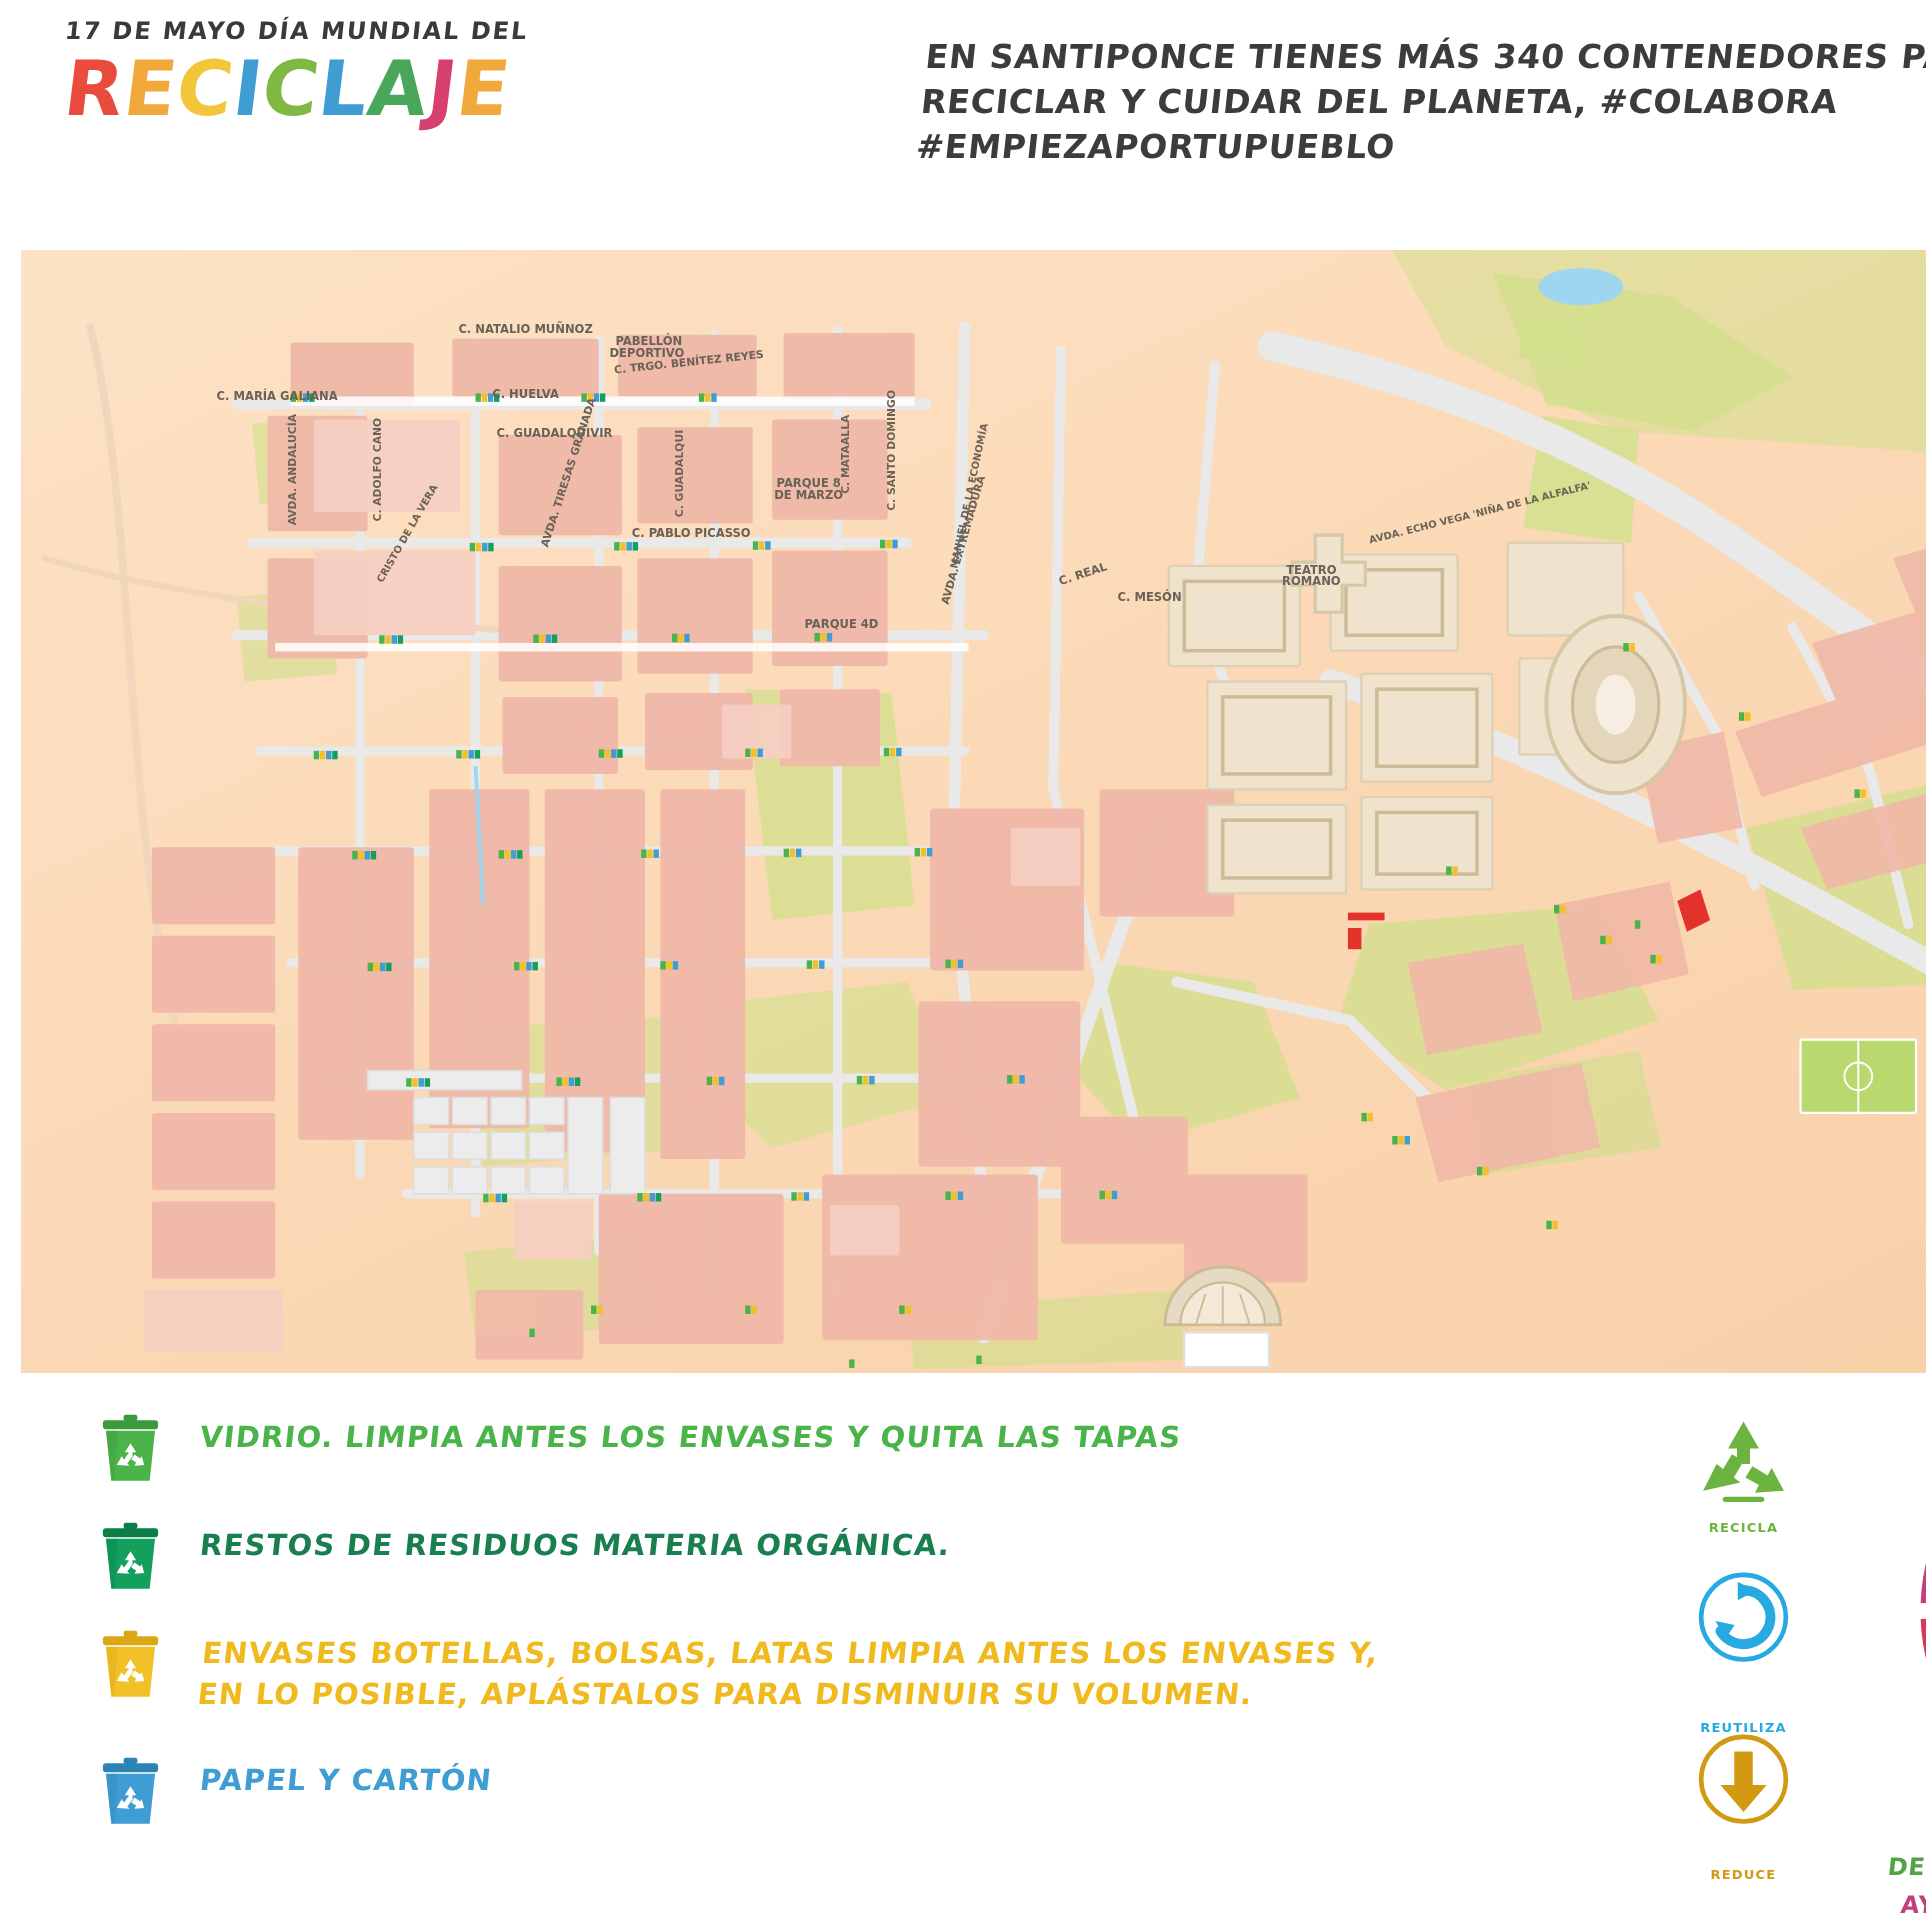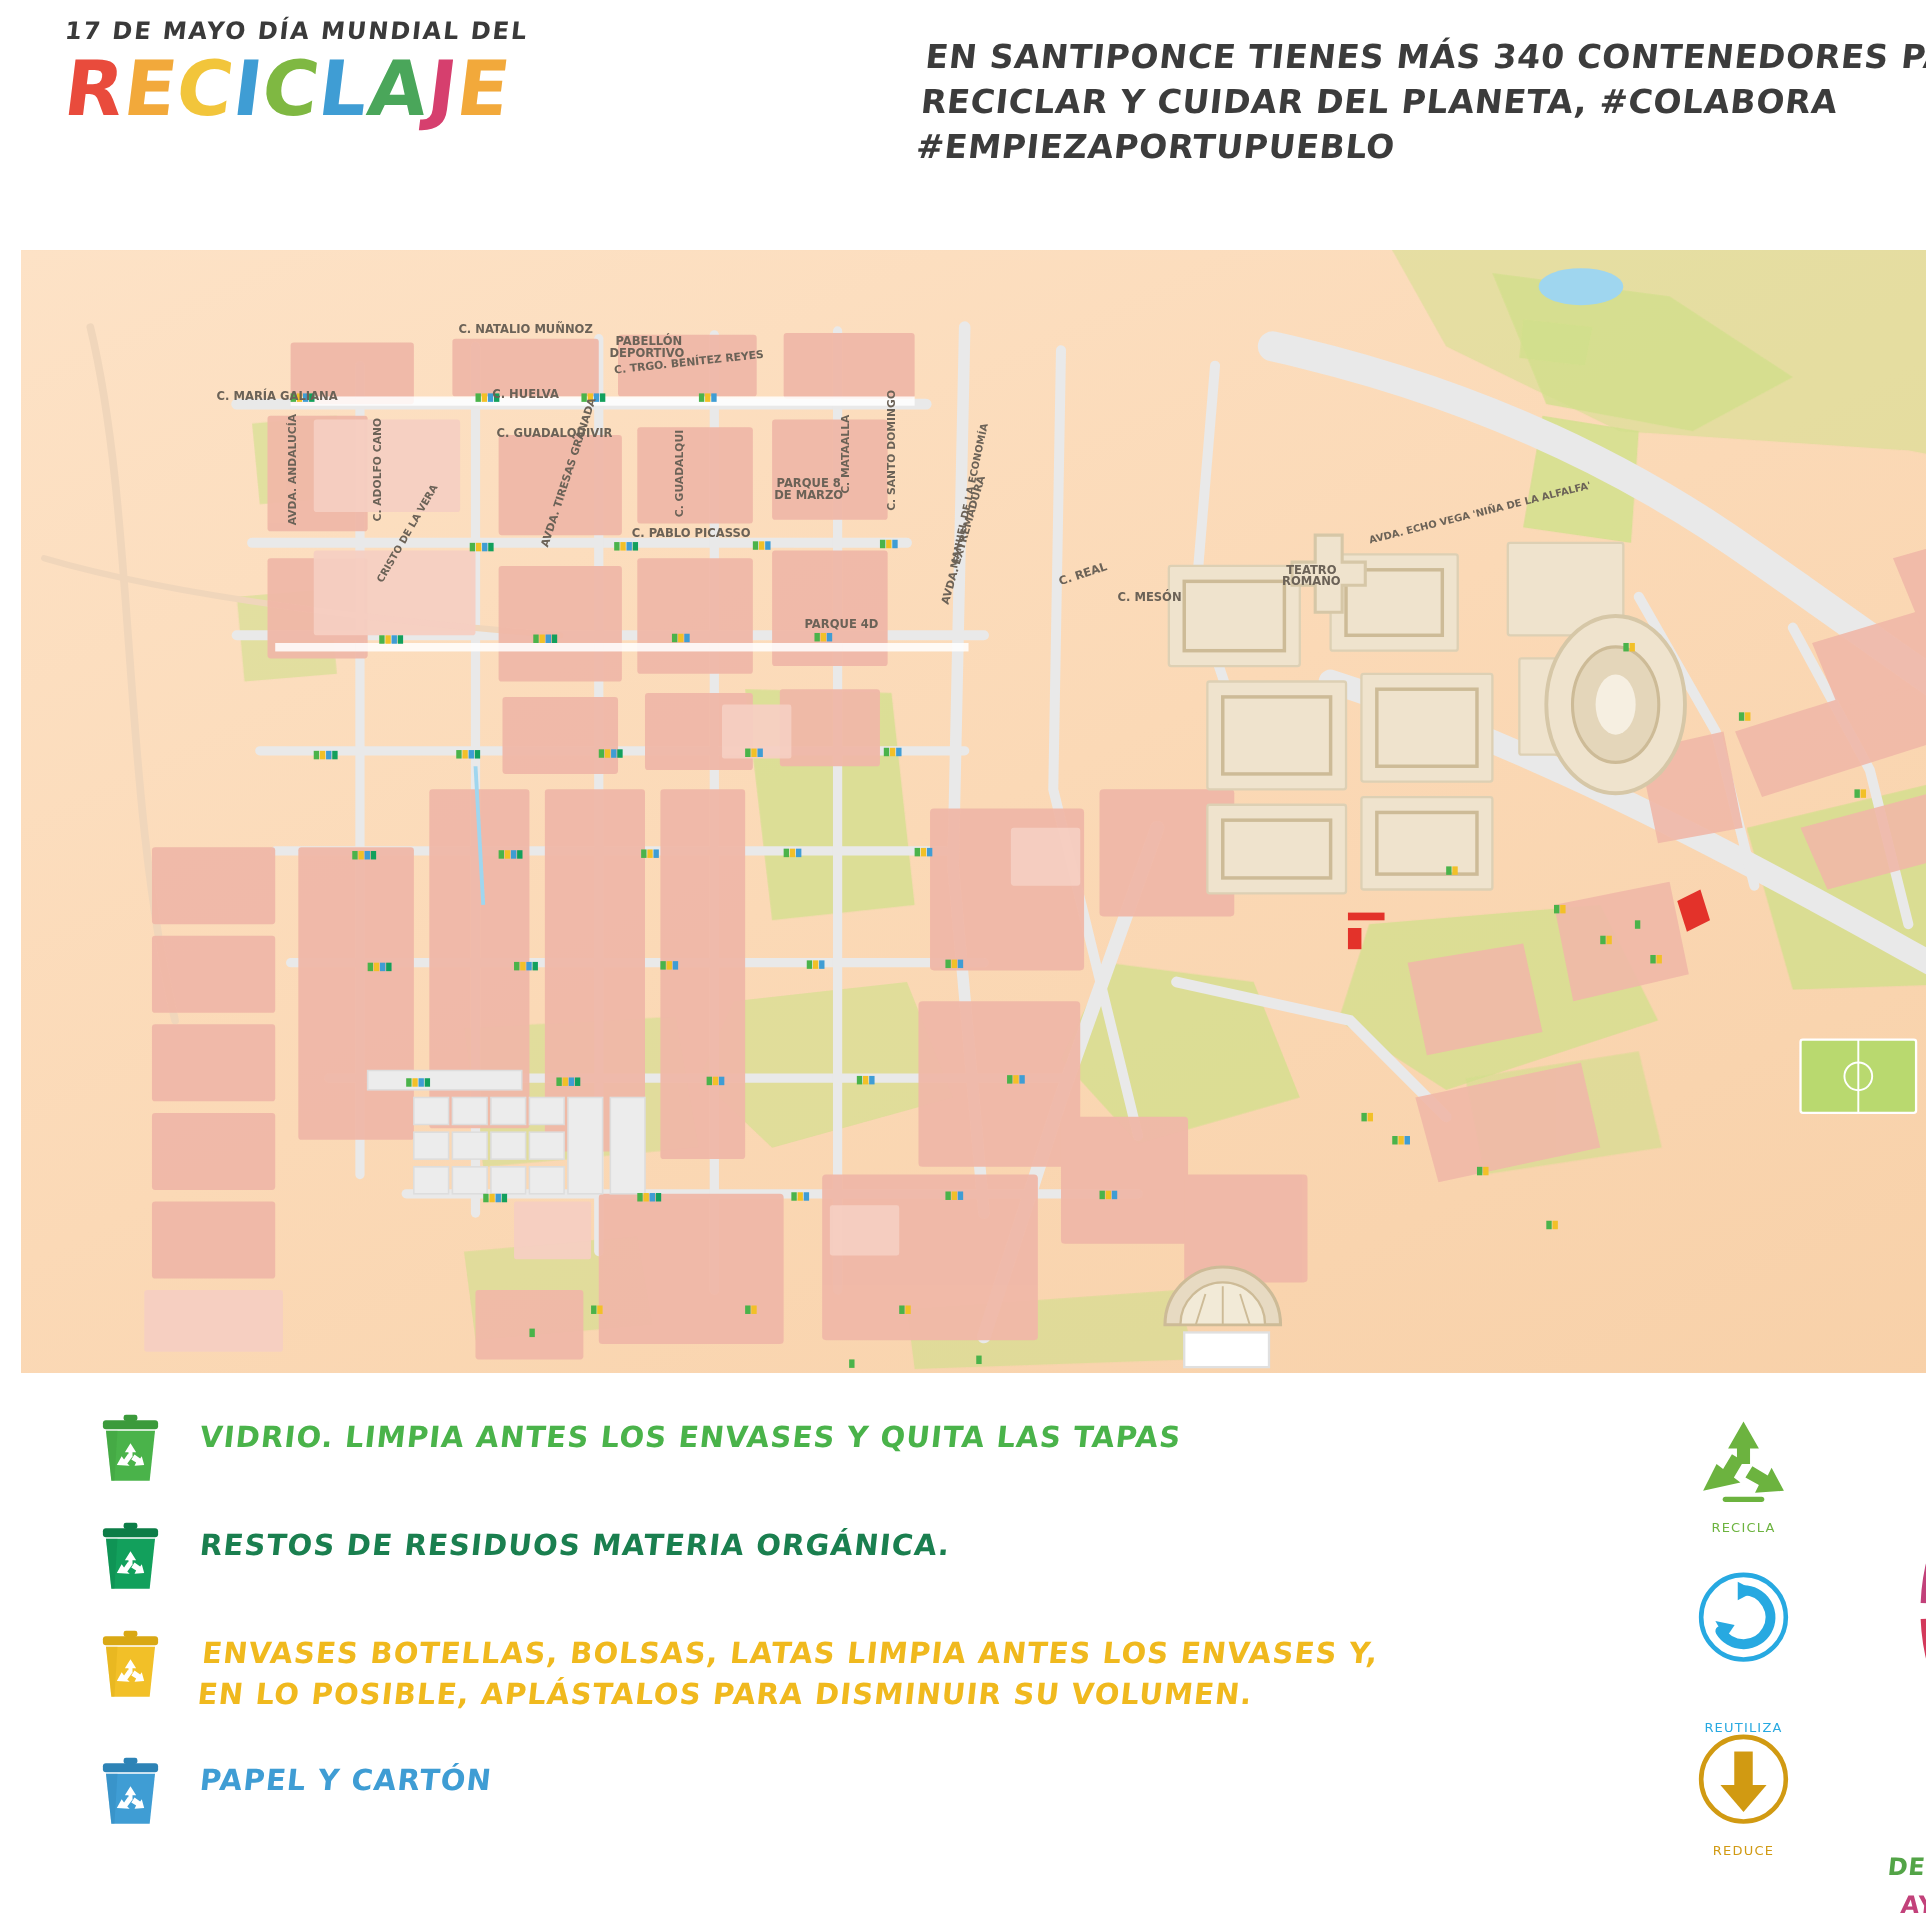--- a/index.html
+++ b/index.html
@@ -120,21 +120,21 @@
     height: 146px;
     margin-bottom: 15.4px;
   }
   .rrr-label {
     position: absolute;
     left: 0;
     top: 114px;
     width: 127px;
     text-align: center;
     font-size: 13px;
-    font-weight: normal;
+    font-weight: bold;
     letter-spacing: 1.2px;
     font-family: "DejaVu Sans", sans-serif;
   }
 
   
   .brand {
     position: absolute;
     left: 1880px;
     top: 1395px;
     width: 501px;
@@ -700,21 +700,21 @@
     </svg>
     <div class="rrr-label" style="color:#27a9e1;margin-top:39px;">REUTILIZA</div>
   </div>
 
   <div class="rrr-item">
     <svg width="127" height="112" viewBox="0 0 330 290">
       <circle cx="165" cy="130" r="110" fill="none" stroke="#d19a12" stroke-width="12"></circle>
       <rect x="141" y="58" width="48" height="95" fill="#d19a12"></rect>
       <path d="M105,145 L225,145 L165,215 Z" fill="#d19a12"></path>
     </svg>
-    <div class="rrr-label" style="color:#d19a12;">REDUCE</div>
+    <div class="rrr-label" style="color:#d19a12;margin-top:24px;">REDUCE</div>
   </div>
 
 </div>
 
 <div class="brand">
   <svg width="501" height="455" viewBox="0 0 1300 1180">
     <g id="sdg-wheel" transform="translate(650,560)">
         <path d="M20.92135595269843,-544.5982894437885 A545,545 0 0 1 148.39273463711302,-524.4088064734606 L117.08050622744697,-413.75373721759274 A430,430 0 0 0 16.506757907633624,-429.6830540565671 Z" fill="#5aa848"></path>
         <path d="M188.18751845420144,-511.478697403958 A545,545 0 0 1 303.18111044766613,-452.88653575450894 L239.20711466513106,-357.32332178796116 A430,430 0 0 0 148.47822556936995,-403.55199978660903 Z" fill="#4f9c45"></path>
         <path d="M337.032575469867,-428.292006780594 A545,545 0 0 1 428.292006780594,-337.032575469867 L337.9184640654228,-265.9156100037483 A430,430 0 0 0 265.9156100037483,-337.9184640654228 Z" fill="#3f8f43"></path>

